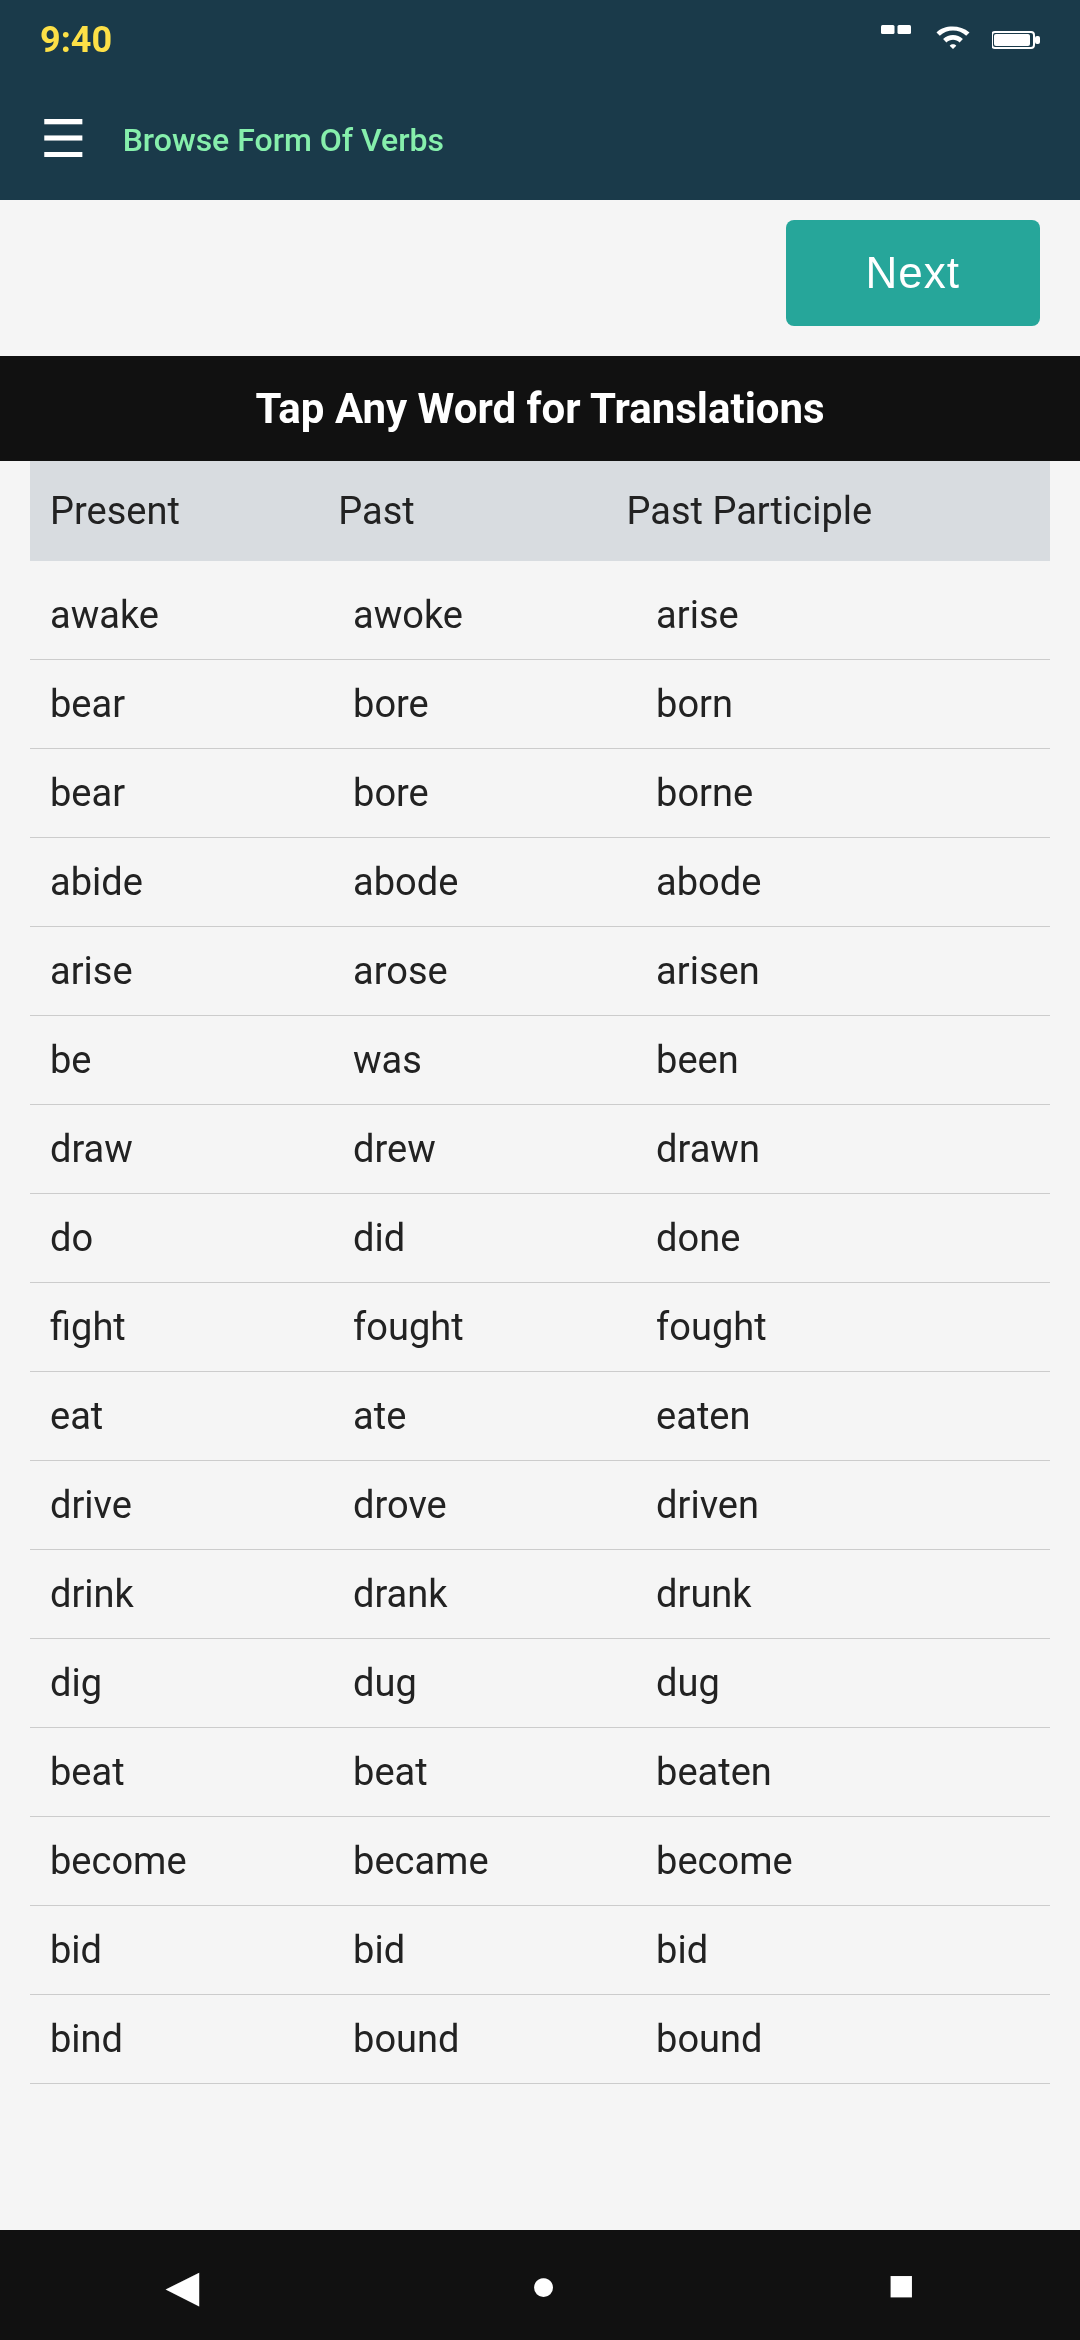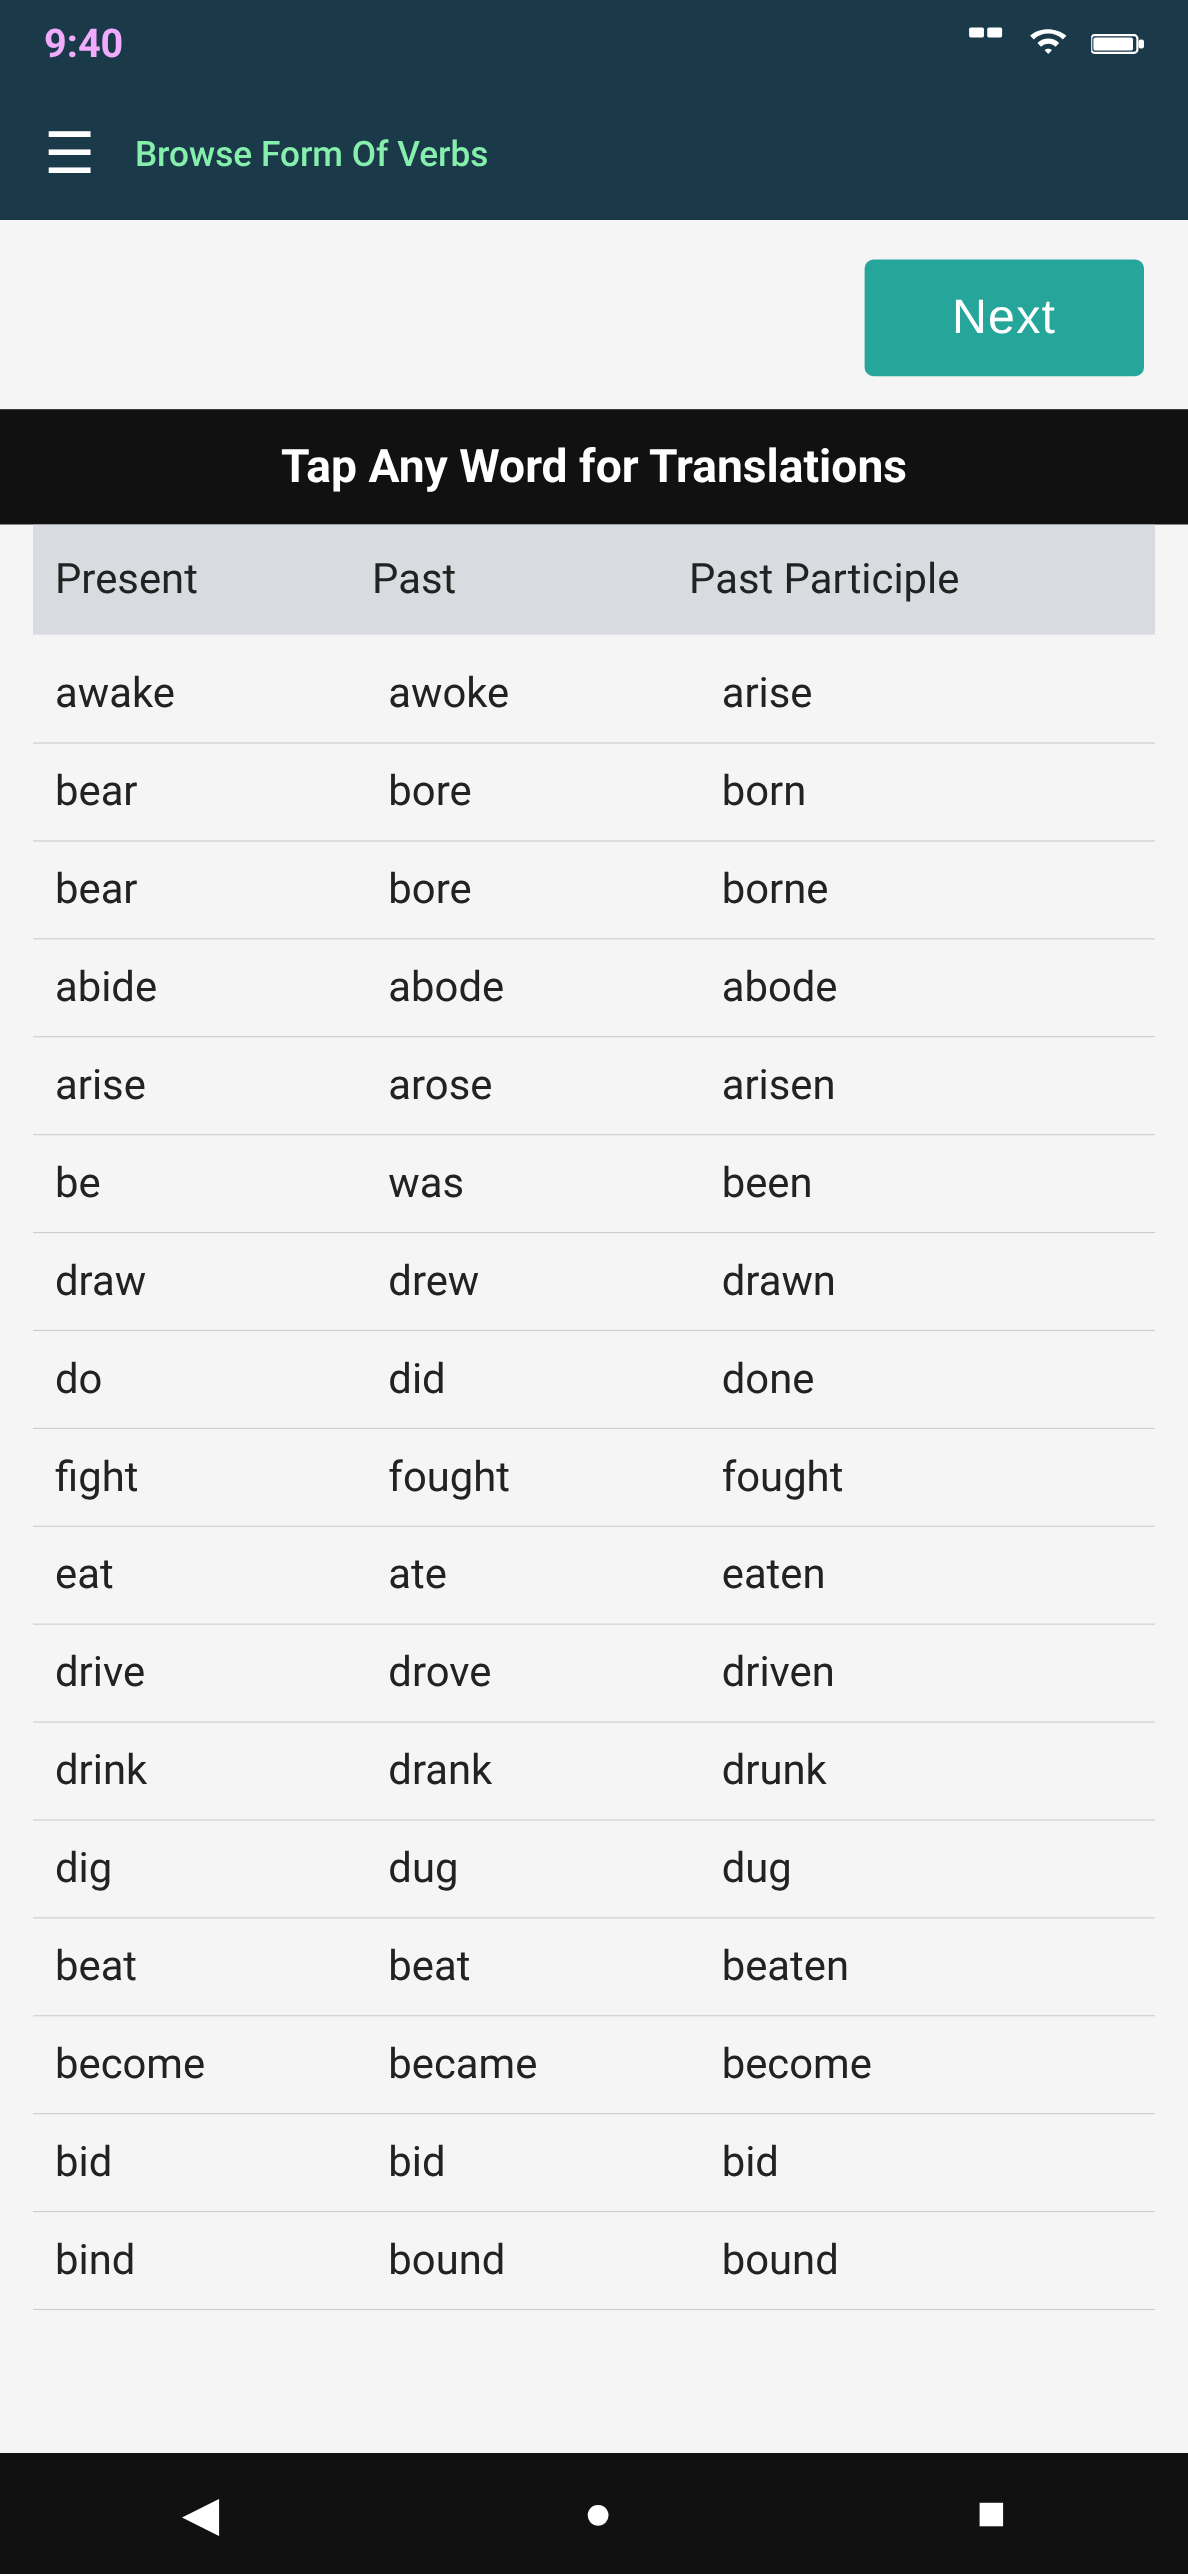--- a/index.html
+++ b/index.html
@@ -15,21 +15,21 @@
     }
 
     
     .status-bar {
       background: #1a3a4a;
       height: 80px;
       display: flex;
       align-items: center;
       justify-content: space-between;
       padding: 0 40px;
-      color: #f0abfc;
+      color: #fde047;
       font-size: 36px;
       font-weight: 500;
     }
     .status-bar-time {
       font-weight: bold;
     }
     .status-bar-icons {
       display: flex;
       gap: 18px;
       align-items: center;
@@ -52,21 +52,21 @@
     }
     .app-bar-title {
       color: #86efac;
       font-size: 32px;
       font-weight: 500;
     }
 
     
     .next-button-row {
       background: #f5f5f5;
-      padding: 36px 40px 30px 0;
+      padding: 20px 40px 30px 0;
       display: flex;
       justify-content: flex-end;
     }
     .next-button {
       background: #26a69a;
       color: white;
       border: none;
       border-radius: 8px;
       padding: 28px 80px;
       font-size: 44px;

